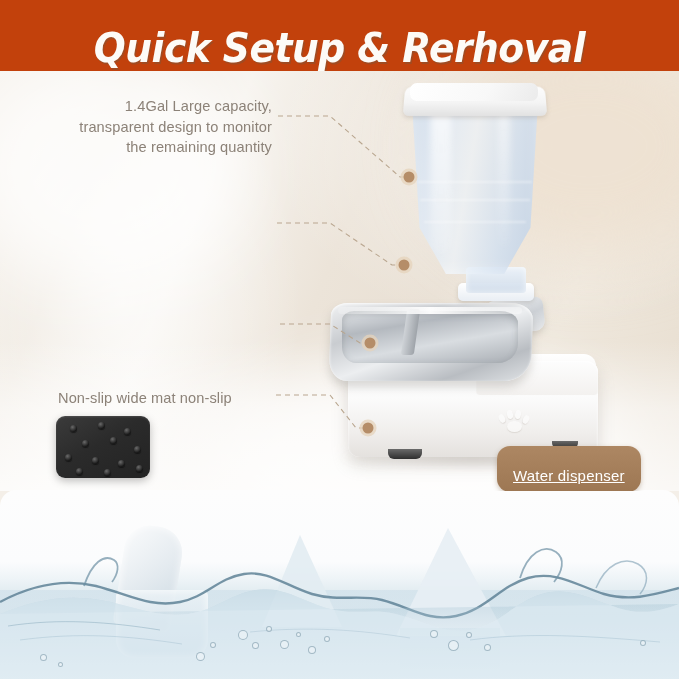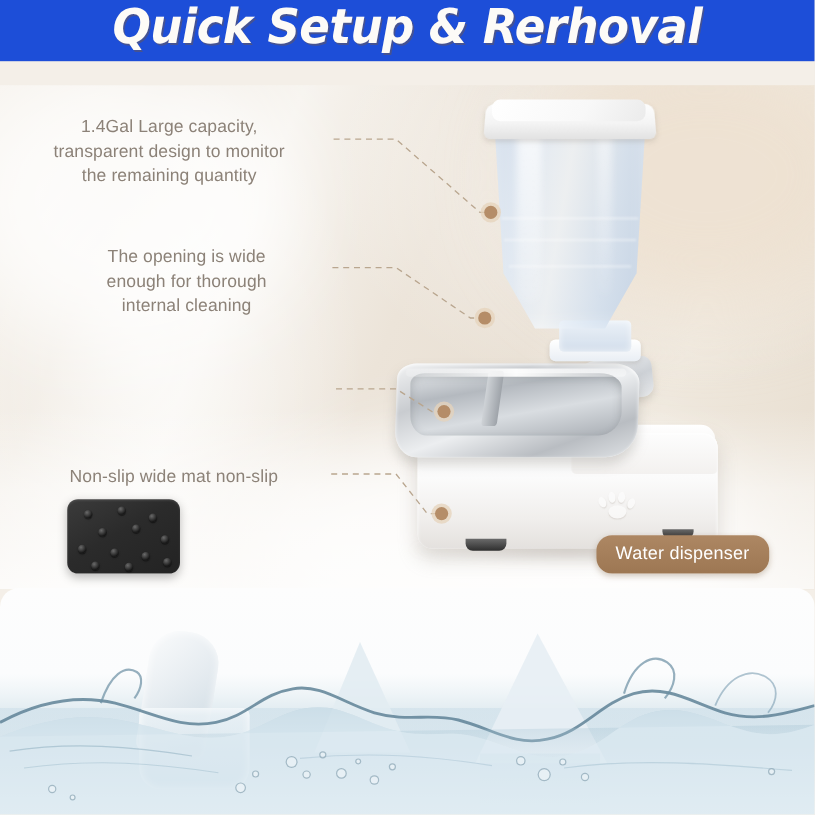--- a/index.html
+++ b/index.html
@@ -14,23 +14,23 @@
   #page {
     position:relative;
     width:679px; height:679px;
     overflow:hidden;
     background:#f4efe8;
   }
 
   
   .header-band {
     position:absolute; left:0; top:0;
-    width:679px; height:51px;
-    background:#1d4ed8;
-    display:flex; align-items:flex-start; justify-content:center;
+    width:679px; height:71px;
+    background:#c2410c;
+    display:flex; align-items:flex-end; justify-content:center;
   }
   .header-title {
     font-family:"DejaVu Sans", sans-serif;
     font-size:40px;
     font-weight:bold;
     font-style:italic;
     color:#fdfbf7;
     letter-spacing:-0.5px;
     text-shadow:1.5px 1.5px 0 rgba(120,88,62,0.45);
     white-space:nowrap;
@@ -70,21 +70,21 @@
   .blob-a { left:-40px; top:-30px; width:290px; height:250px; background:rgba(255,255,255,0.75); }
   .blob-b { right:-60px; top:-40px; width:300px; height:230px; background:rgba(236,223,205,0.8); }
   .blob-c { left:200px; bottom:-70px; width:430px; height:200px; background:rgba(255,255,255,0.72); }
 
   
   .callout {
     position:absolute;
     color:#8c8278;
     font-size:14.6px;
     line-height:1.42;
-    text-align:center;
+    text-align:right;
     letter-spacing:0.1px;
     white-space:pre-line;
     font-family:"Liberation Sans", sans-serif;
     z-index:6;
   }
   .callout-1 { left:10px;  top:25px;  width:262px; }
   .callout-2 { left:38px;  top:133px; width:235px; }
   .callout-3 { left:18px;  top:226px; width:258px; }
   .callout-4 { left:20px;  top:317px; width:250px; text-align:left; padding-left:38px; }
 
@@ -249,29 +249,30 @@
     opacity:0.55;
   }
   .paw span {
     position:absolute; background:#ffffff; border-radius:50%;
     box-shadow:0 1px 1px rgba(170,160,150,0.5);
   }
 
   
   .badge {
     position:absolute; left:497px; top:375px;
-    padding:7px 16px 8px 16px;
+    padding:21px 16px 8px 16px;
     background:linear-gradient(to bottom,#ad8763,#9d7753);
     color:#ffffff;
     font-size:15px;
     border-radius:13px;
     box-shadow:0 2px 5px rgba(130,100,70,0.35);
     z-index:9;
     white-space:nowrap;
     letter-spacing:0.2px;
+    text-decoration:underline;
   }
 
   
   .water-photo {
     position:absolute; left:0; top:490px;
     width:679px; height:189px;
     border-radius:16px 16px 0 0;
     overflow:hidden;
     background:linear-gradient(to bottom,
       #fdfdfd 0%,
@@ -379,23 +380,20 @@
         <circle cx="370" cy="272" r="8.5" fill="#e6d3bb" opacity="0.75"></circle>
         <circle cx="370" cy="272" r="5.5" fill="#b58d68"></circle>
         <circle cx="368" cy="357" r="8.5" fill="#e6d3bb" opacity="0.75"></circle>
         <circle cx="368" cy="357" r="5.5" fill="#b58d68"></circle>
       </g>
     </svg>
 
     <div class="callout callout-1">1.4Gal Large capacity,
 transparent design to monitor
 the remaining quantity</div>
-    <div class="callout callout-2">The opening is wide
-enough  for thorough
-internal cleaning</div>
     <div class="callout callout-4">Non-slip wide mat non-slip</div>
 
     <div class="badge">Water dispenser</div>
   </div>
 
   <div class="water-photo">
 
     <div style="position:absolute;left:0;top:100px;width:679px;height:89px;
                 background:linear-gradient(to bottom, rgba(203,222,233,0.55), rgba(228,240,246,0.35));"></div>
 

